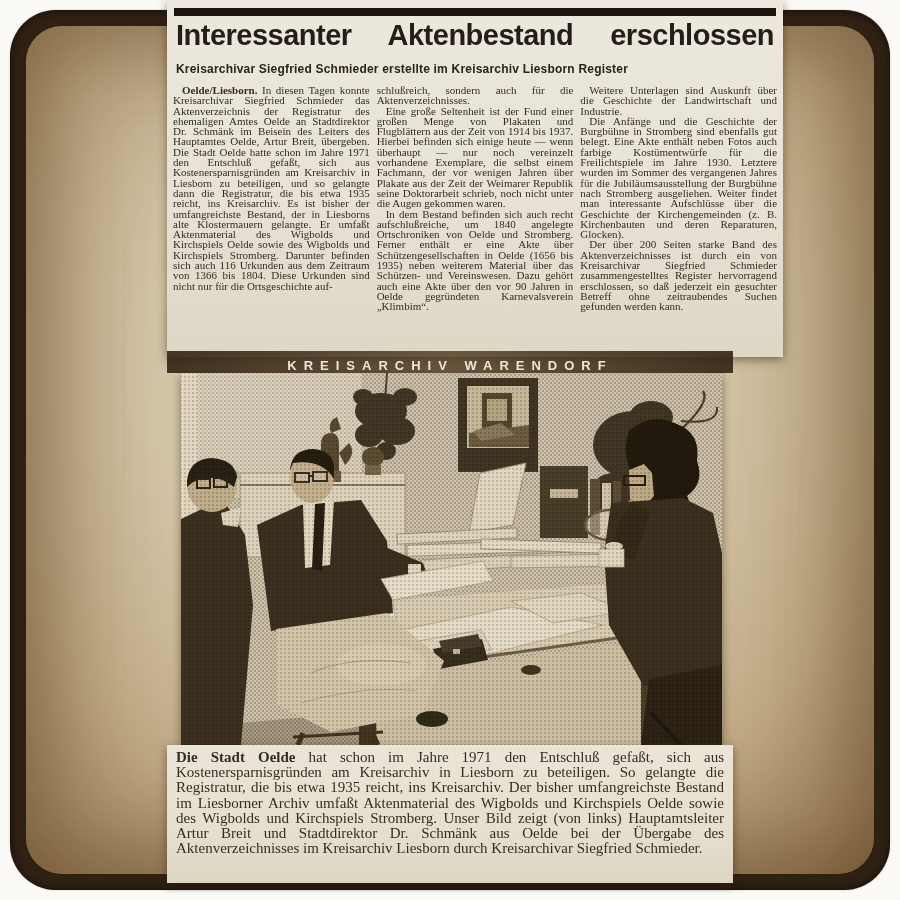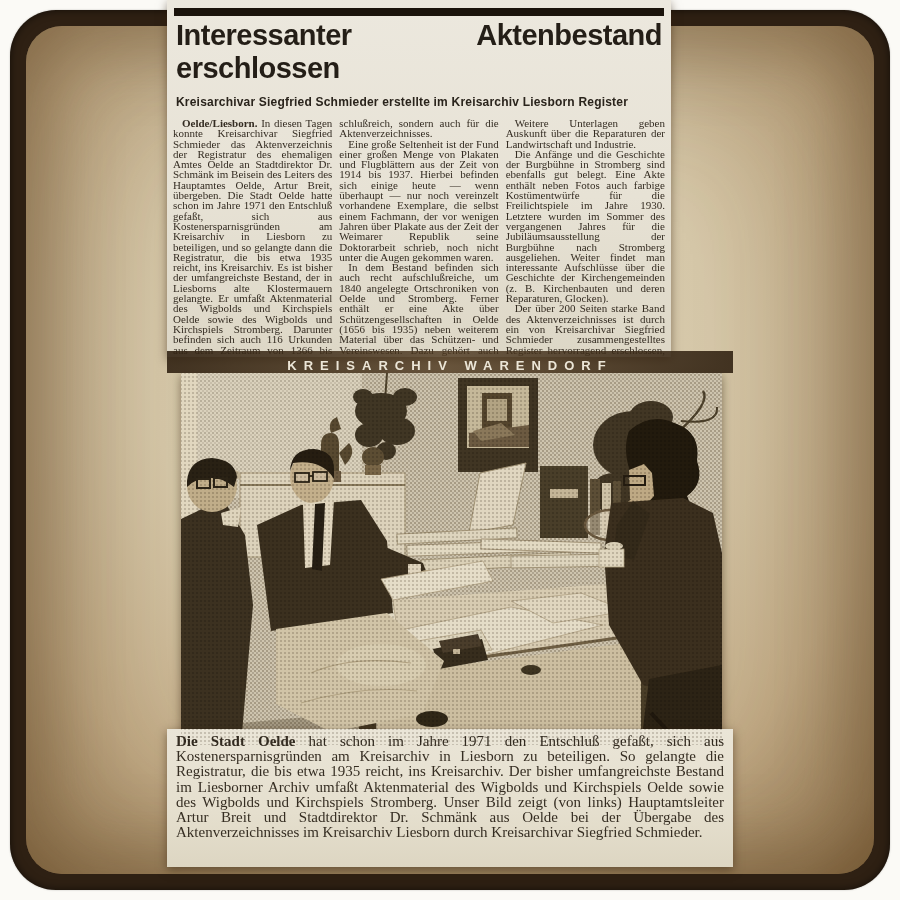--- a/index.html
+++ b/index.html
@@ -10,21 +10,21 @@
 
   
   .frame { position:absolute; inset:10px; border-radius:46px; background:#2e2013;
            box-shadow: inset 0 0 8px rgba(0,0,0,.6), 0 0 2px rgba(0,0,0,.25); }
   .paper { position:absolute; inset:26px; border-radius:36px;
            background: radial-gradient(ellipse at 48% 40%, #ddcfb4 0%, #d6c8a9 45%, #c4ad88 72%, #a98e67 92%, #96794f 100%);
            box-shadow: inset 0 0 70px 22px rgba(88,60,28,.38), inset 0 0 140px 60px rgba(88,60,28,.22); }
 
   
   .clip { position:absolute; box-shadow: 0 3px 9px rgba(48,30,10,.5); }
-  .article { left:167px; top:0; width:504px; height:357px;
+  .article { left:167px; top:0; width:616px; height:357px;
              background: linear-gradient(180deg,#ece8de 0%, #e7e2d5 55%, #ddd7c6 100%);
              padding:8px 6px 0 6px; overflow:hidden; }
   .toprule { height:8px; background:#1b140c; margin:0 1px 3px 1px; }
   .hline { font-family:"Liberation Sans", sans-serif; font-weight:bold; font-size:29px;
            line-height:33px; color:#241e17; letter-spacing:-0.5px;
            text-align:justify; text-align-last:justify; padding:0 3px; }
   .subhead { font-family:Liberation Sans, sans-serif; font-weight:bold; font-size:12px;
              color:#2a241c; margin:10px 3px 0 3px; letter-spacing:.2px; }
   .cols { display:flex; gap:7px; margin-top:9px; height:238px; overflow:hidden;
           font-size:11px; line-height:10.3px; color:#342c22; text-align:justify; }
@@ -42,21 +42,21 @@
   
   .photo { left:181px; top:373px; width:541px; height:372px; background-color:#d9d0bb;
            background-image: radial-gradient(circle, rgba(74,58,36,.30) 1px, transparent 1.35px);
            background-size:4px 4px; overflow:hidden; }
   .photo svg { position:absolute; inset:0; width:100%; height:100%; }
   .dots { position:absolute; inset:0; z-index:2; pointer-events:none; opacity:.5;
           background-image: radial-gradient(circle, rgba(58,44,26,.38) 1px, transparent 1.35px);
           background-size:4px 4px; background-position:2px 2px; mix-blend-mode:multiply; }
 
   
-  .caption { left:167px; top:729px; width:566px; height:138px;
+  .caption { left:167px; top:745px; width:566px; height:138px;
              background: linear-gradient(180deg,#eae5d7 0%, #e5dfce 60%, #ddd6c2 100%);
              padding:5px 9px 16px 9px; font-size:15px; line-height:15.2px; color:#352d22;
              text-align:justify; overflow:hidden; }
   .caption strong { font-weight:bold; }
 </style>
 </head>
 <body>
 
 <div class="stage">
   <div class="frame"></div>
@@ -69,21 +69,21 @@
     <div class="cols">
       <div class="col">
         <p><strong>Oelde/Liesborn.</strong><span> In diesen Tagen konnte Kreisarchivar Siegfried Schmieder das Aktenverzeichnis der Registratur des ehemaligen Amtes Oelde an Stadtdirektor Dr. Schmänk im Beisein des Leiters des Hauptamtes Oelde, Artur Breit, übergeben. Die Stadt Oelde hatte schon im Jahre 1971 den Entschluß gefaßt, sich aus Kostenersparnisgründen am Kreisarchiv in Liesborn zu beteiligen, und so gelangte dann die Registratur, die bis etwa 1935 reicht, ins Kreisarchiv. Es ist bisher der umfangreichste Bestand, der in Liesborns alte Klostermauern gelangte. Er umfaßt Aktenmaterial des Wigbolds und Kirchspiels Oelde sowie des Wigbolds und Kirchspiels Stromberg. Darunter befinden sich auch 116 Urkunden aus dem Zeitraum von 1366 bis 1804. Diese Urkunden sind nicht nur für die Ortsgeschichte auf-</span></p>
       </div>
       <div class="col">
         <p class="noind">schlußreich, sondern auch für die Aktenverzeichnisses.</p>
         <p>Eine große Seltenheit ist der Fund einer großen Menge von Plakaten und Flugblättern aus der Zeit von 1914 bis 1937. Hierbei befinden sich einige heute — wenn überhaupt — nur noch vereinzelt vorhandene Exemplare, die selbst einem Fachmann, der vor wenigen Jahren über Plakate aus der Zeit der Weimarer Republik seine Doktorarbeit schrieb, noch nicht unter die Augen gekommen waren.</p>
         <p>In dem Bestand befinden sich auch recht aufschlußreiche, um 1840 angelegte Ortschroniken von Oelde und Stromberg. Ferner enthält er eine Akte über Schützengesellschaften in Oelde (1656 bis 1935) neben weiterem Material über das Schützen- und Vereinswesen. Dazu gehört auch eine Akte über den vor 90 Jahren in Oelde gegründeten Karnevalsverein „Klimbim“.</p>
       </div>
       <div class="col">
-        <p>Weitere Unterlagen geben Auskunft über die Reparaturen der Landwirtschaft und Industrie.</p>
+        <p>Weitere Unterlagen sind Auskunft über die Geschichte der Landwirtschaft und Industrie.</p>
         <p>Die Anfänge und die Geschichte der Burgbühne in Stromberg sind ebenfalls gut belegt. Eine Akte enthält neben Fotos auch farbige Kostümentwürfe für die Freilichtspiele im Jahre 1930. Letztere wurden im Sommer des vergangenen Jahres für die Jubiläumsausstellung der Burgbühne nach Stromberg ausgeliehen. Weiter findet man interessante Aufschlüsse über die Geschichte der Kirchengemeinden (z. B. Kirchenbauten und deren Reparaturen, Glocken).</p>
         <p>Der über 200 Seiten starke Band des Aktenverzeichnisses ist durch ein von Kreisarchivar Siegfried Schmieder zusammengestelltes Register hervorragend erschlossen, so daß jederzeit ein gesuchter Betreff ohne zeitraubendes Suchen gefunden werden kann.</p>
       </div>
     </div>
   </div>
 
   <div class="band">
     <span>KREISARCHIV WARENDORF</span>
   </div>
 

